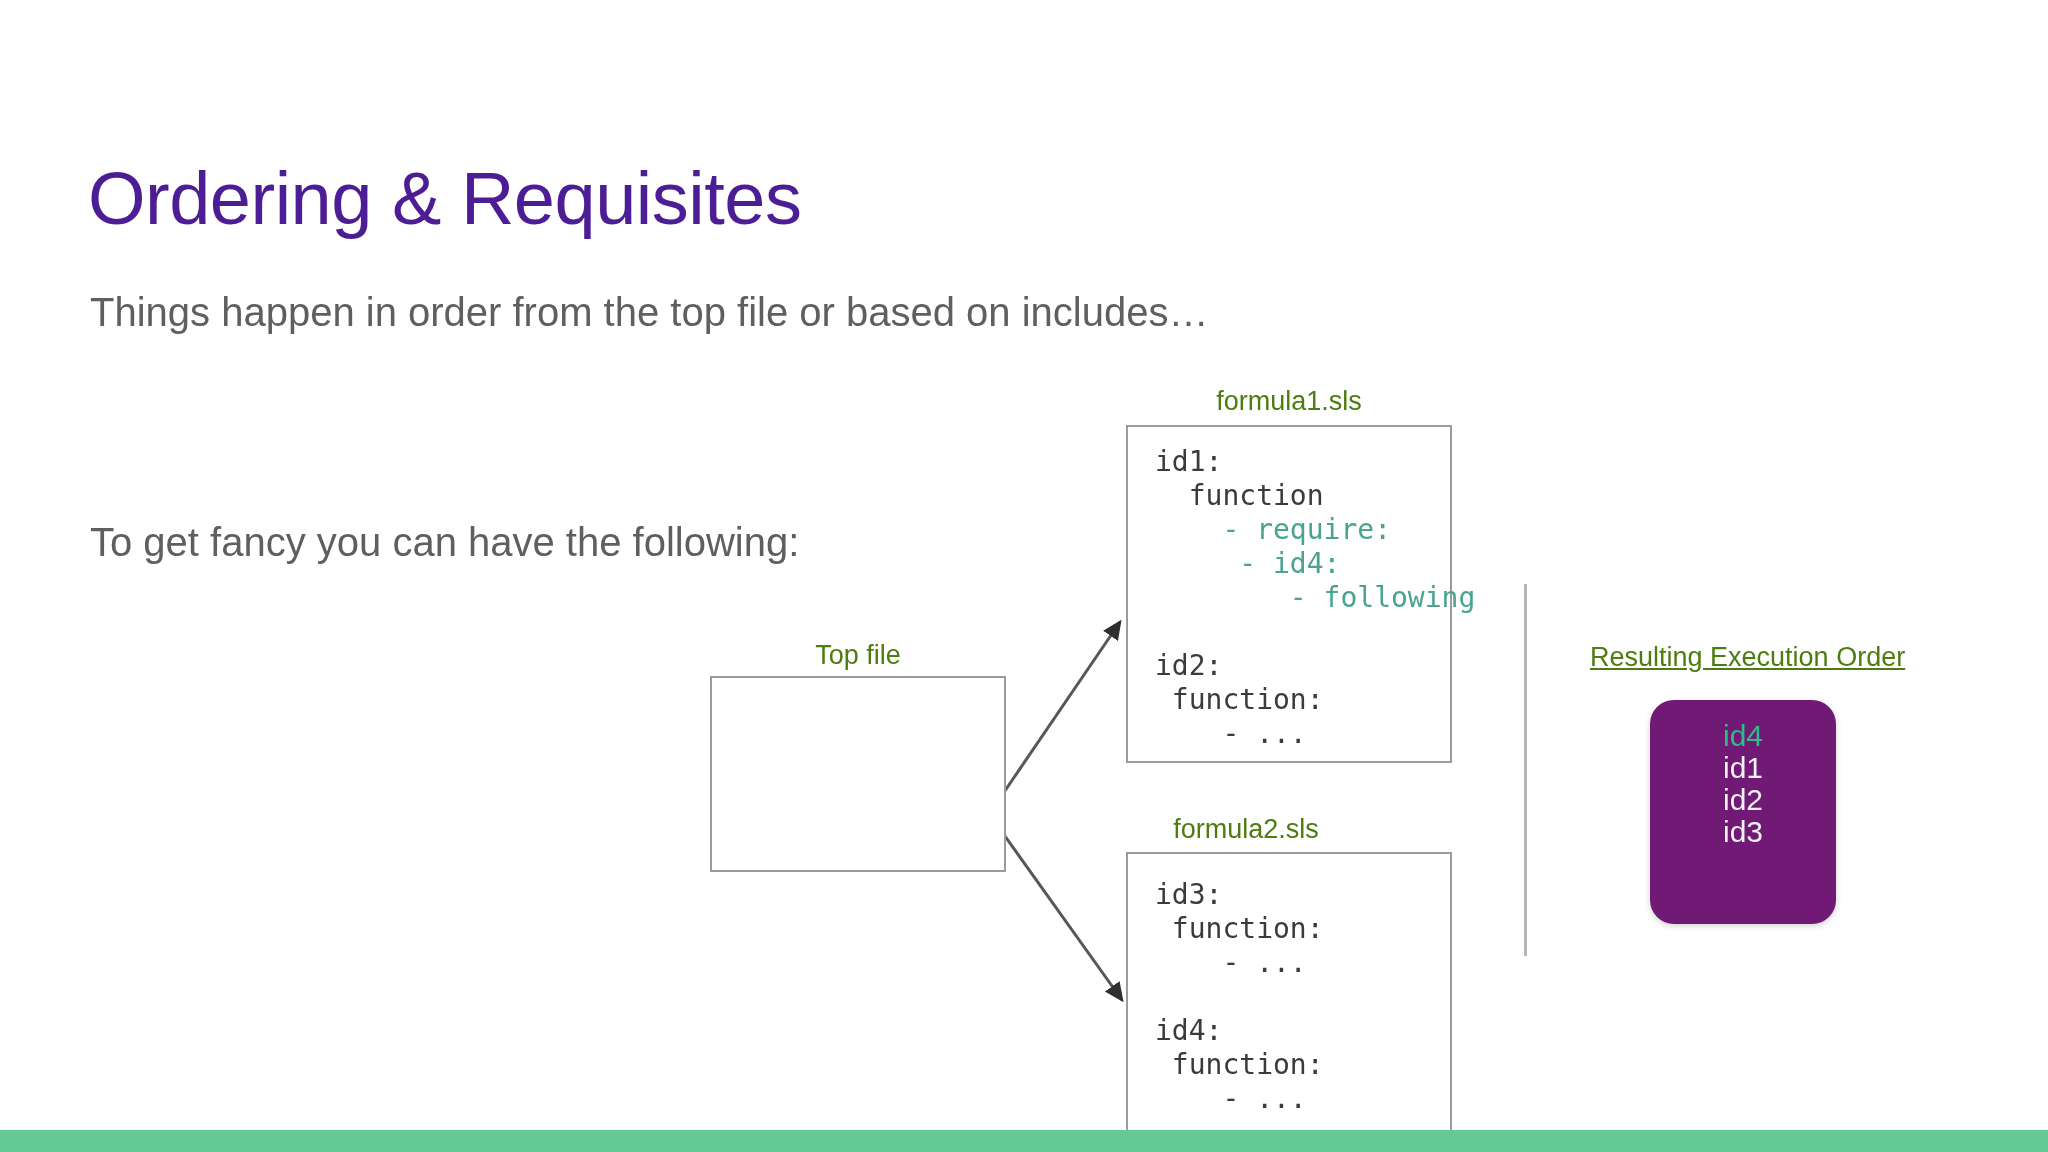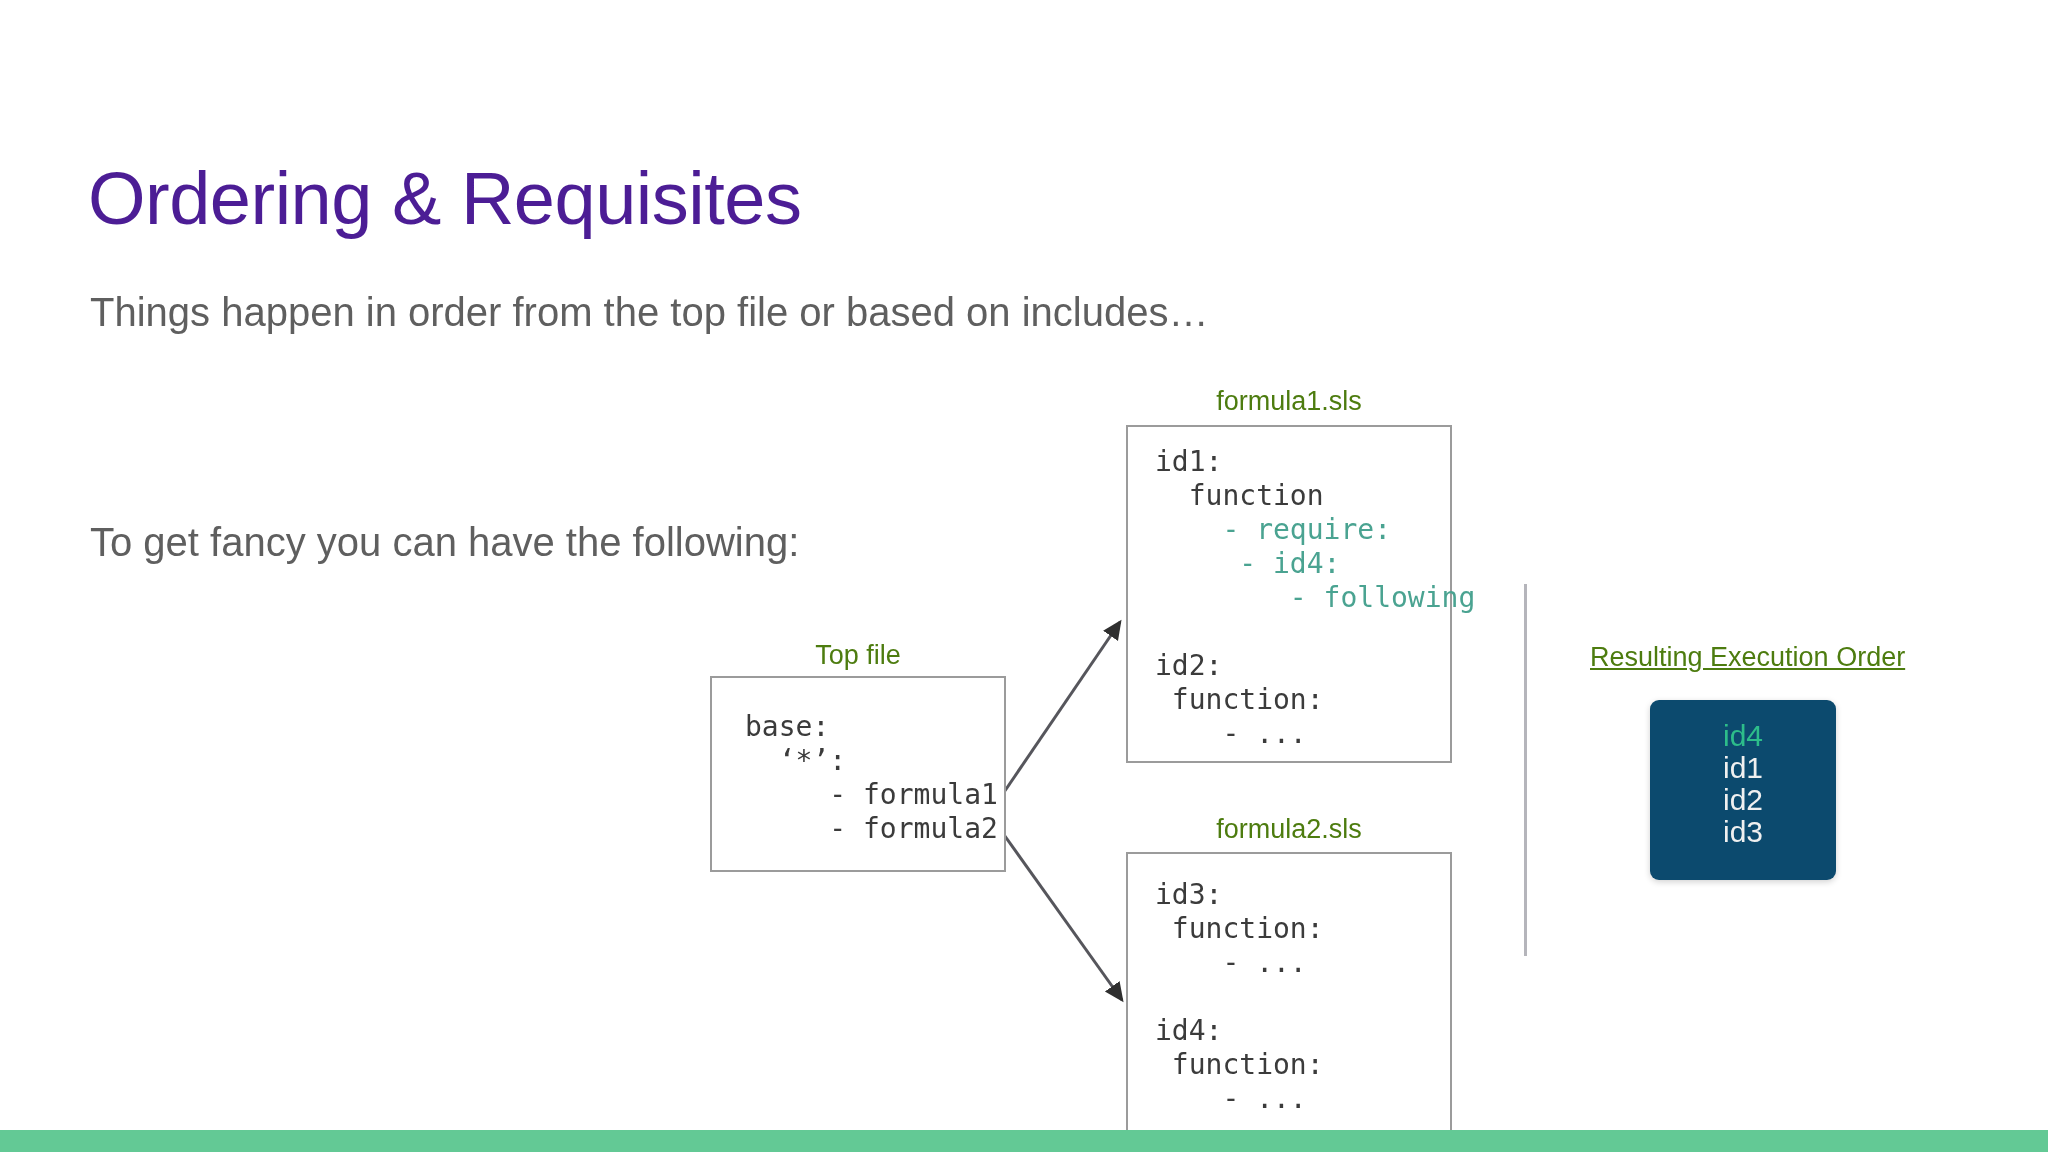--- a/index.html
+++ b/index.html
@@ -83,21 +83,21 @@
   #top-file-label { left: 710px; top: 640px; width: 296px; }
   #top-file-code { left: 745px; top: 710px; }
 
   
   #formula1-box { left: 1126px; top: 425px; width: 326px; height: 338px; }
   #formula1-label { left: 1126px; top: 386px; width: 326px; }
   #formula1-code { left: 1155px; top: 445px; }
 
   
   #formula2-box { left: 1126px; top: 852px; width: 326px; height: 300px; }
-  #formula2-label { left: 1126px; top: 814px; width: 326px; }
+  #formula2-label { left: 1083px; top: 814px; width: 326px; }
   #formula2-code { left: 1155px; top: 878px; }
 
   
   #divider {
     position: absolute;
     left: 1524px;
     top: 584px;
     width: 3px;
     height: 372px;
     background: #b5b5bb;
@@ -108,23 +108,23 @@
     left: 1590px;
     top: 642px;
     width: 310px;
     text-decoration: underline;
   }
   #exec-box {
     position: absolute;
     left: 1650px;
     top: 700px;
     width: 186px;
-    height: 180px;
-    background: #0c4a6e;
-    border-radius: 9px;
+    height: 224px;
+    background: #701a75;
+    border-radius: 24px;
     box-shadow: 0 2px 6px rgba(0,0,0,0.18);
   }
   #exec-list {
     position: absolute;
     left: 0; top: 20px;
     width: 186px;
     text-align: center;
     font-size: 30px;
     line-height: 32px;
     color: #f0f0f0;
@@ -168,24 +168,20 @@
         <marker id="arrowhead" markerWidth="7" markerHeight="7" refX="5.6" refY="3" orient="auto">
           <path d="M0,0 L6.5,3 L0,6 z" fill="#2f2f2f"></path>
         </marker>
       </defs>
       <line x1="985" y1="820" x2="1120" y2="622" stroke="#56565c" stroke-width="3" marker-end="url(#arrowhead)"></line>
       <line x1="992" y1="818" x2="1122" y2="1000" stroke="#56565c" stroke-width="3" marker-end="url(#arrowhead)"></line>
     </svg>
 
     <div class="box-label" id="top-file-label">Top file</div>
     <div class="code-box" id="top-file-box"></div>
-    <div class="code-text" id="top-file-code">base:
-  ‘*’:
-     - formula1
-     - formula2</div>
 
     <div class="box-label" id="formula1-label">formula1.sls</div>
     <div class="code-box" id="formula1-box"></div>
     <div class="code-text" id="formula1-code"><span>id1:
   function</span>
 <span class="teal">    - require:
      - id4:
         - following</span>
 
 <span>id2:

